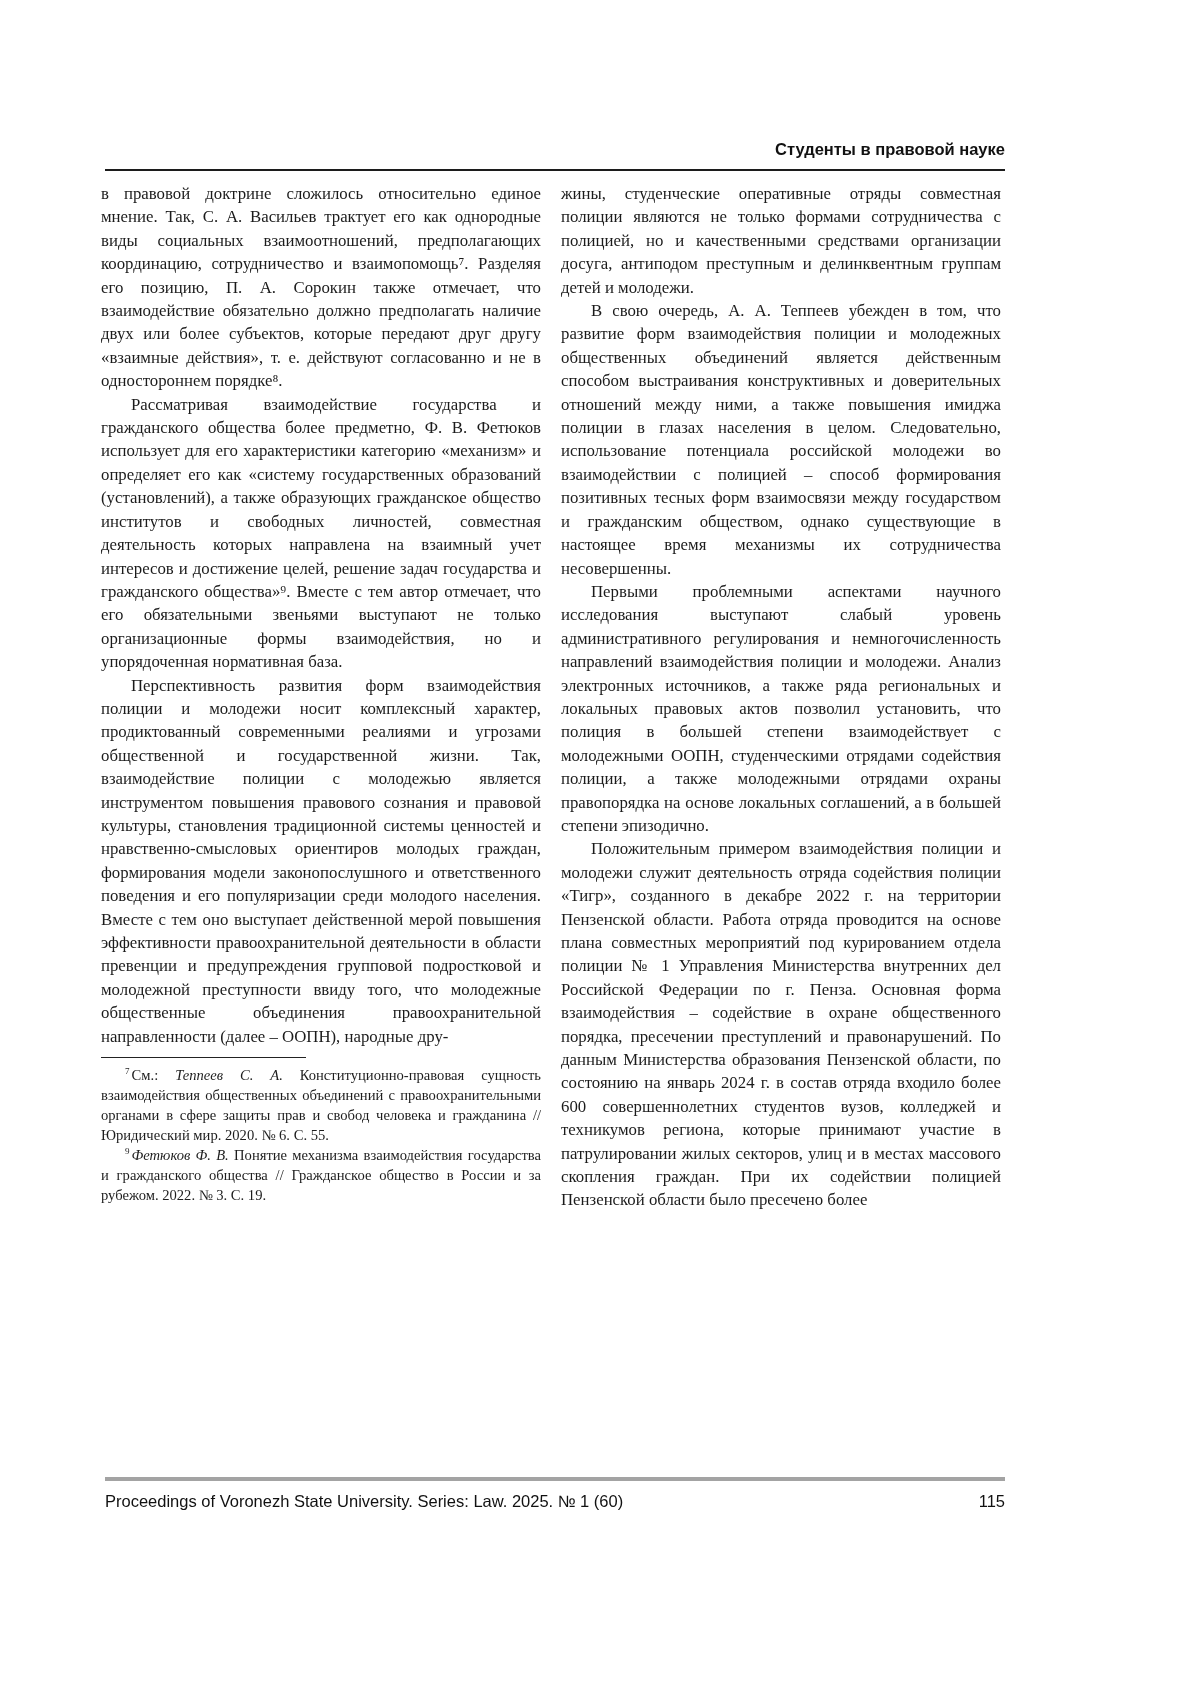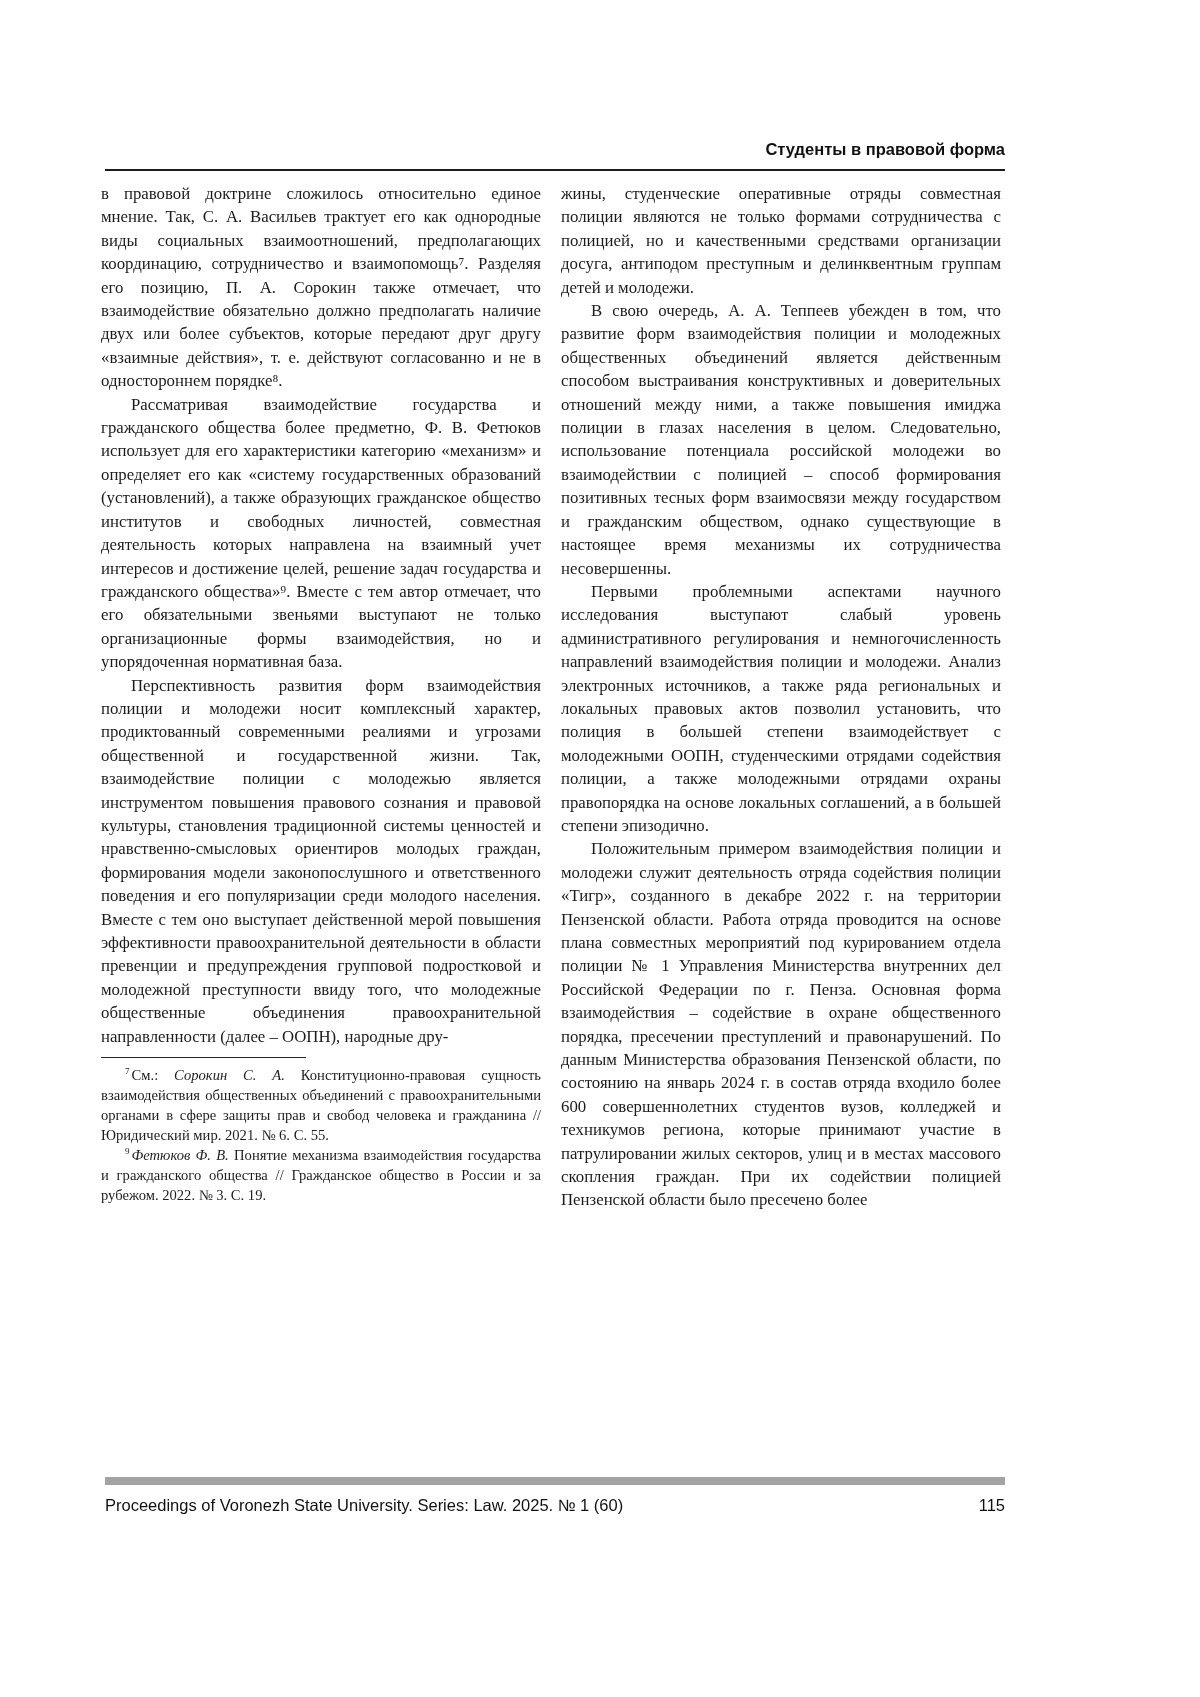--- a/index.html
+++ b/index.html
@@ -72,52 +72,52 @@
     hyphens: auto;
     -webkit-hyphens: auto;
     text-indent: 24px;
     color: #1d1d1d;
   }
   .footnote .fn-author { font-style: italic; }
 
   .page-footer {
     position: absolute;
     top: 1477px; left: 105px; width: 900px;
-    border-top: 8px solid #a3a3a3;
+    border-top: 4px solid #a3a3a3;
     padding-top: 11px;
     display: flex;
     justify-content: space-between;
     align-items: baseline;
     font-family: "Liberation Sans", "DejaVu Sans", sans-serif;
     font-size: 16.5px;
     color: #111;
   }
 </style>
 </head>
 <body>
 
 <div class="page">
 
   <div class="running-head">
-    <span>Студенты в правовой форма</span>
+    <span>Студенты в правовой науке</span>
   </div>
 
   <div class="header-rule"></div>
 
   <div class="columns">
 
     <div class="col">
       <p class="body-par no-indent">в правовой доктрине сложилось относительно единое мнение. Так, С. А. Васильев трактует его как однородные виды социальных взаимоотношений, предполагающих координацию, сотрудничество и взаимопомощь⁷. Разделяя его позицию, П. А. Сорокин также отмечает, что взаимодействие обязательно должно предполагать наличие двух или более субъектов, которые передают друг другу «взаимные действия», т. е. действуют согласованно и не в одностороннем порядке⁸.</p>
       <p class="body-par">Рассматривая взаимодействие государства и гражданского общества более предметно, Ф. В. Фетюков использует для его характеристики категорию «механизм» и определяет его как «систему государственных образований (установлений), а также образующих гражданское общество институтов и свободных личностей, совместная деятельность которых направлена на взаимный учет интересов и достижение целей, решение задач государства и гражданского общества»⁹. Вместе с тем автор отмечает, что его обязательными звеньями выступают не только организационные формы взаимодействия, но и упорядоченная нормативная база.</p>
       <p class="body-par">Перспективность развития форм взаимодействия полиции и молодежи носит комплексный характер, продиктованный современными реалиями и угрозами общественной и государственной жизни. Так, взаимодействие полиции с молодежью является инструментом повышения правового сознания и правовой культуры, становления традиционной системы ценностей и нравственно-смысловых ориентиров молодых граждан, формирования модели законопослушного и ответственного поведения и его популяризации среди молодого населения. Вместе с тем оно выступает действенной мерой повышения эффективности правоохранительной деятельности в области превенции и предупреждения групповой подростковой и молодежной преступности ввиду того, что молодежные общественные объединения правоохранительной направленности (далее – ООПН), народные дру-</p>
 
       <div class="footnote-sep"></div>
 
       <div class="footnotes">
-        <p class="footnote"><sup class="fn-ref">7</sup><span>См.: </span><span class="fn-author">Сорокин С. А.</span><span> Конституционно-правовая сущность взаимодействия общественных объединений с правоохранительными органами в сфере защиты прав и свобод человека и гражданина // Юридический мир. 2021. № 6. С. 55.</span></p>
+        <p class="footnote"><sup class="fn-ref">7</sup><span>См.: </span><span class="fn-author">Теппеев С. А.</span><span> Конституционно-правовая сущность взаимодействия общественных объединений с правоохранительными органами в сфере защиты прав и свобод человека и гражданина // Юридический мир. 2020. № 6. С. 55.</span></p>
         <p class="footnote"><sup class="fn-ref">9</sup><span></span><span class="fn-author">Фетюков Ф. В.</span><span> Понятие механизма взаимодействия государства и гражданского общества // Гражданское общество в России и за рубежом. 2022. № 3. С. 19.</span></p>
       </div>
     </div>
 
     <div class="col">
       <p class="body-par no-indent">жины, студенческие оперативные отряды совместная полиции являются не только формами сотрудничества с полицией, но и качественными средствами организации досуга, антиподом преступным и делинквентным группам детей и молодежи.</p>
       <p class="body-par">В свою очередь, А. А. Теппеев убежден в том, что развитие форм взаимодействия полиции и молодежных общественных объединений является действенным способом выстраивания конструктивных и доверительных отношений между ними, а также повышения имиджа полиции в глазах населения в целом. Следовательно, использование потенциала российской молодежи во взаимодействии с полицией – способ формирования позитивных тесных форм взаимосвязи между государством и гражданским обществом, однако существующие в настоящее время механизмы их сотрудничества несовершенны.</p>
       <p class="body-par">Первыми проблемными аспектами научного исследования выступают слабый уровень административного регулирования и немногочисленность направлений взаимодействия полиции и молодежи. Анализ электронных источников, а также ряда региональных и локальных правовых актов позволил установить, что полиция в большей степени взаимодействует с молодежными ООПН, студенческими отрядами содействия полиции, а также молодежными отрядами охраны правопорядка на основе локальных соглашений, а в большей степени эпизодично.</p>
       <p class="body-par">Положительным примером взаимодействия полиции и молодежи служит деятельность отряда содействия полиции «Тигр», созданного в декабре 2022 г. на территории Пензенской области. Работа отряда проводится на основе плана совместных мероприятий под курированием отдела полиции № 1 Управления Министерства внутренних дел Российской Федерации по г. Пенза. Основная форма взаимодействия – содействие в охране общественного порядка, пресечении преступлений и правонарушений. По данным Министерства образования Пензенской области, по состоянию на январь 2024 г. в состав отряда входило более 600 совершеннолетних студентов вузов, колледжей и техникумов региона, которые принимают участие в патрулировании жилых секторов, улиц и в местах массового скопления граждан. При их содействии полицией Пензенской области было пресечено более</p>
     </div>

